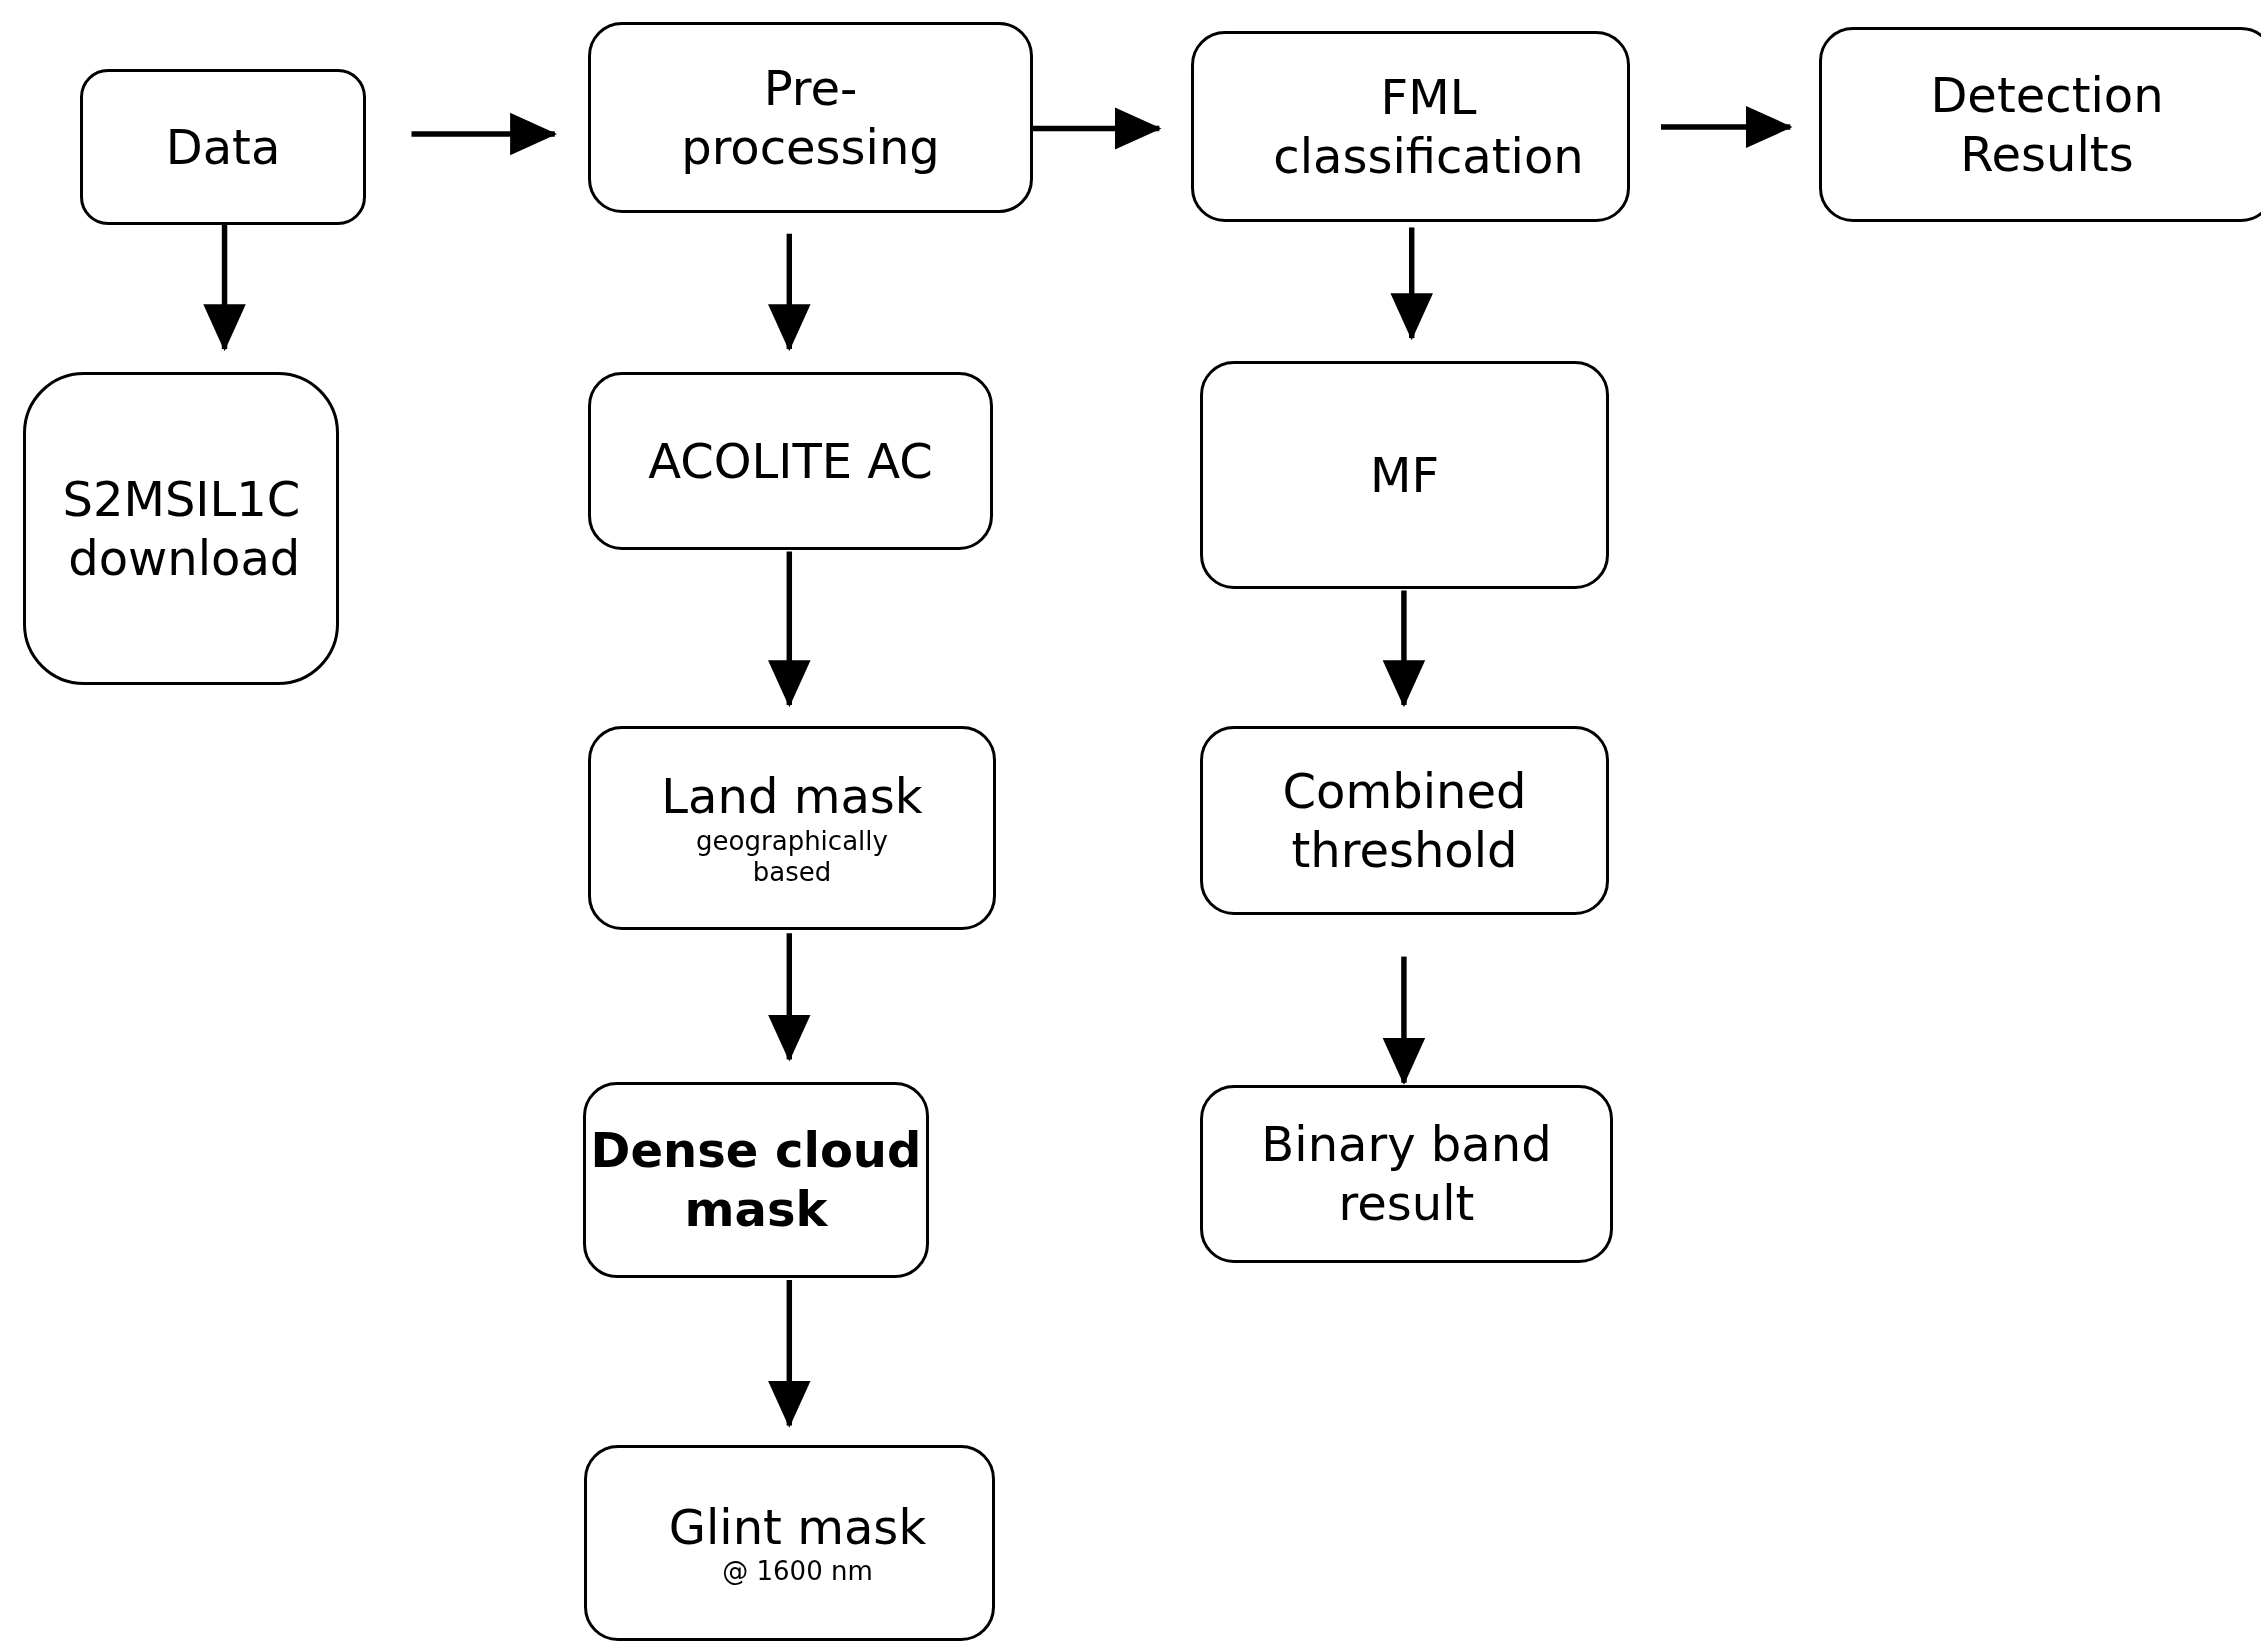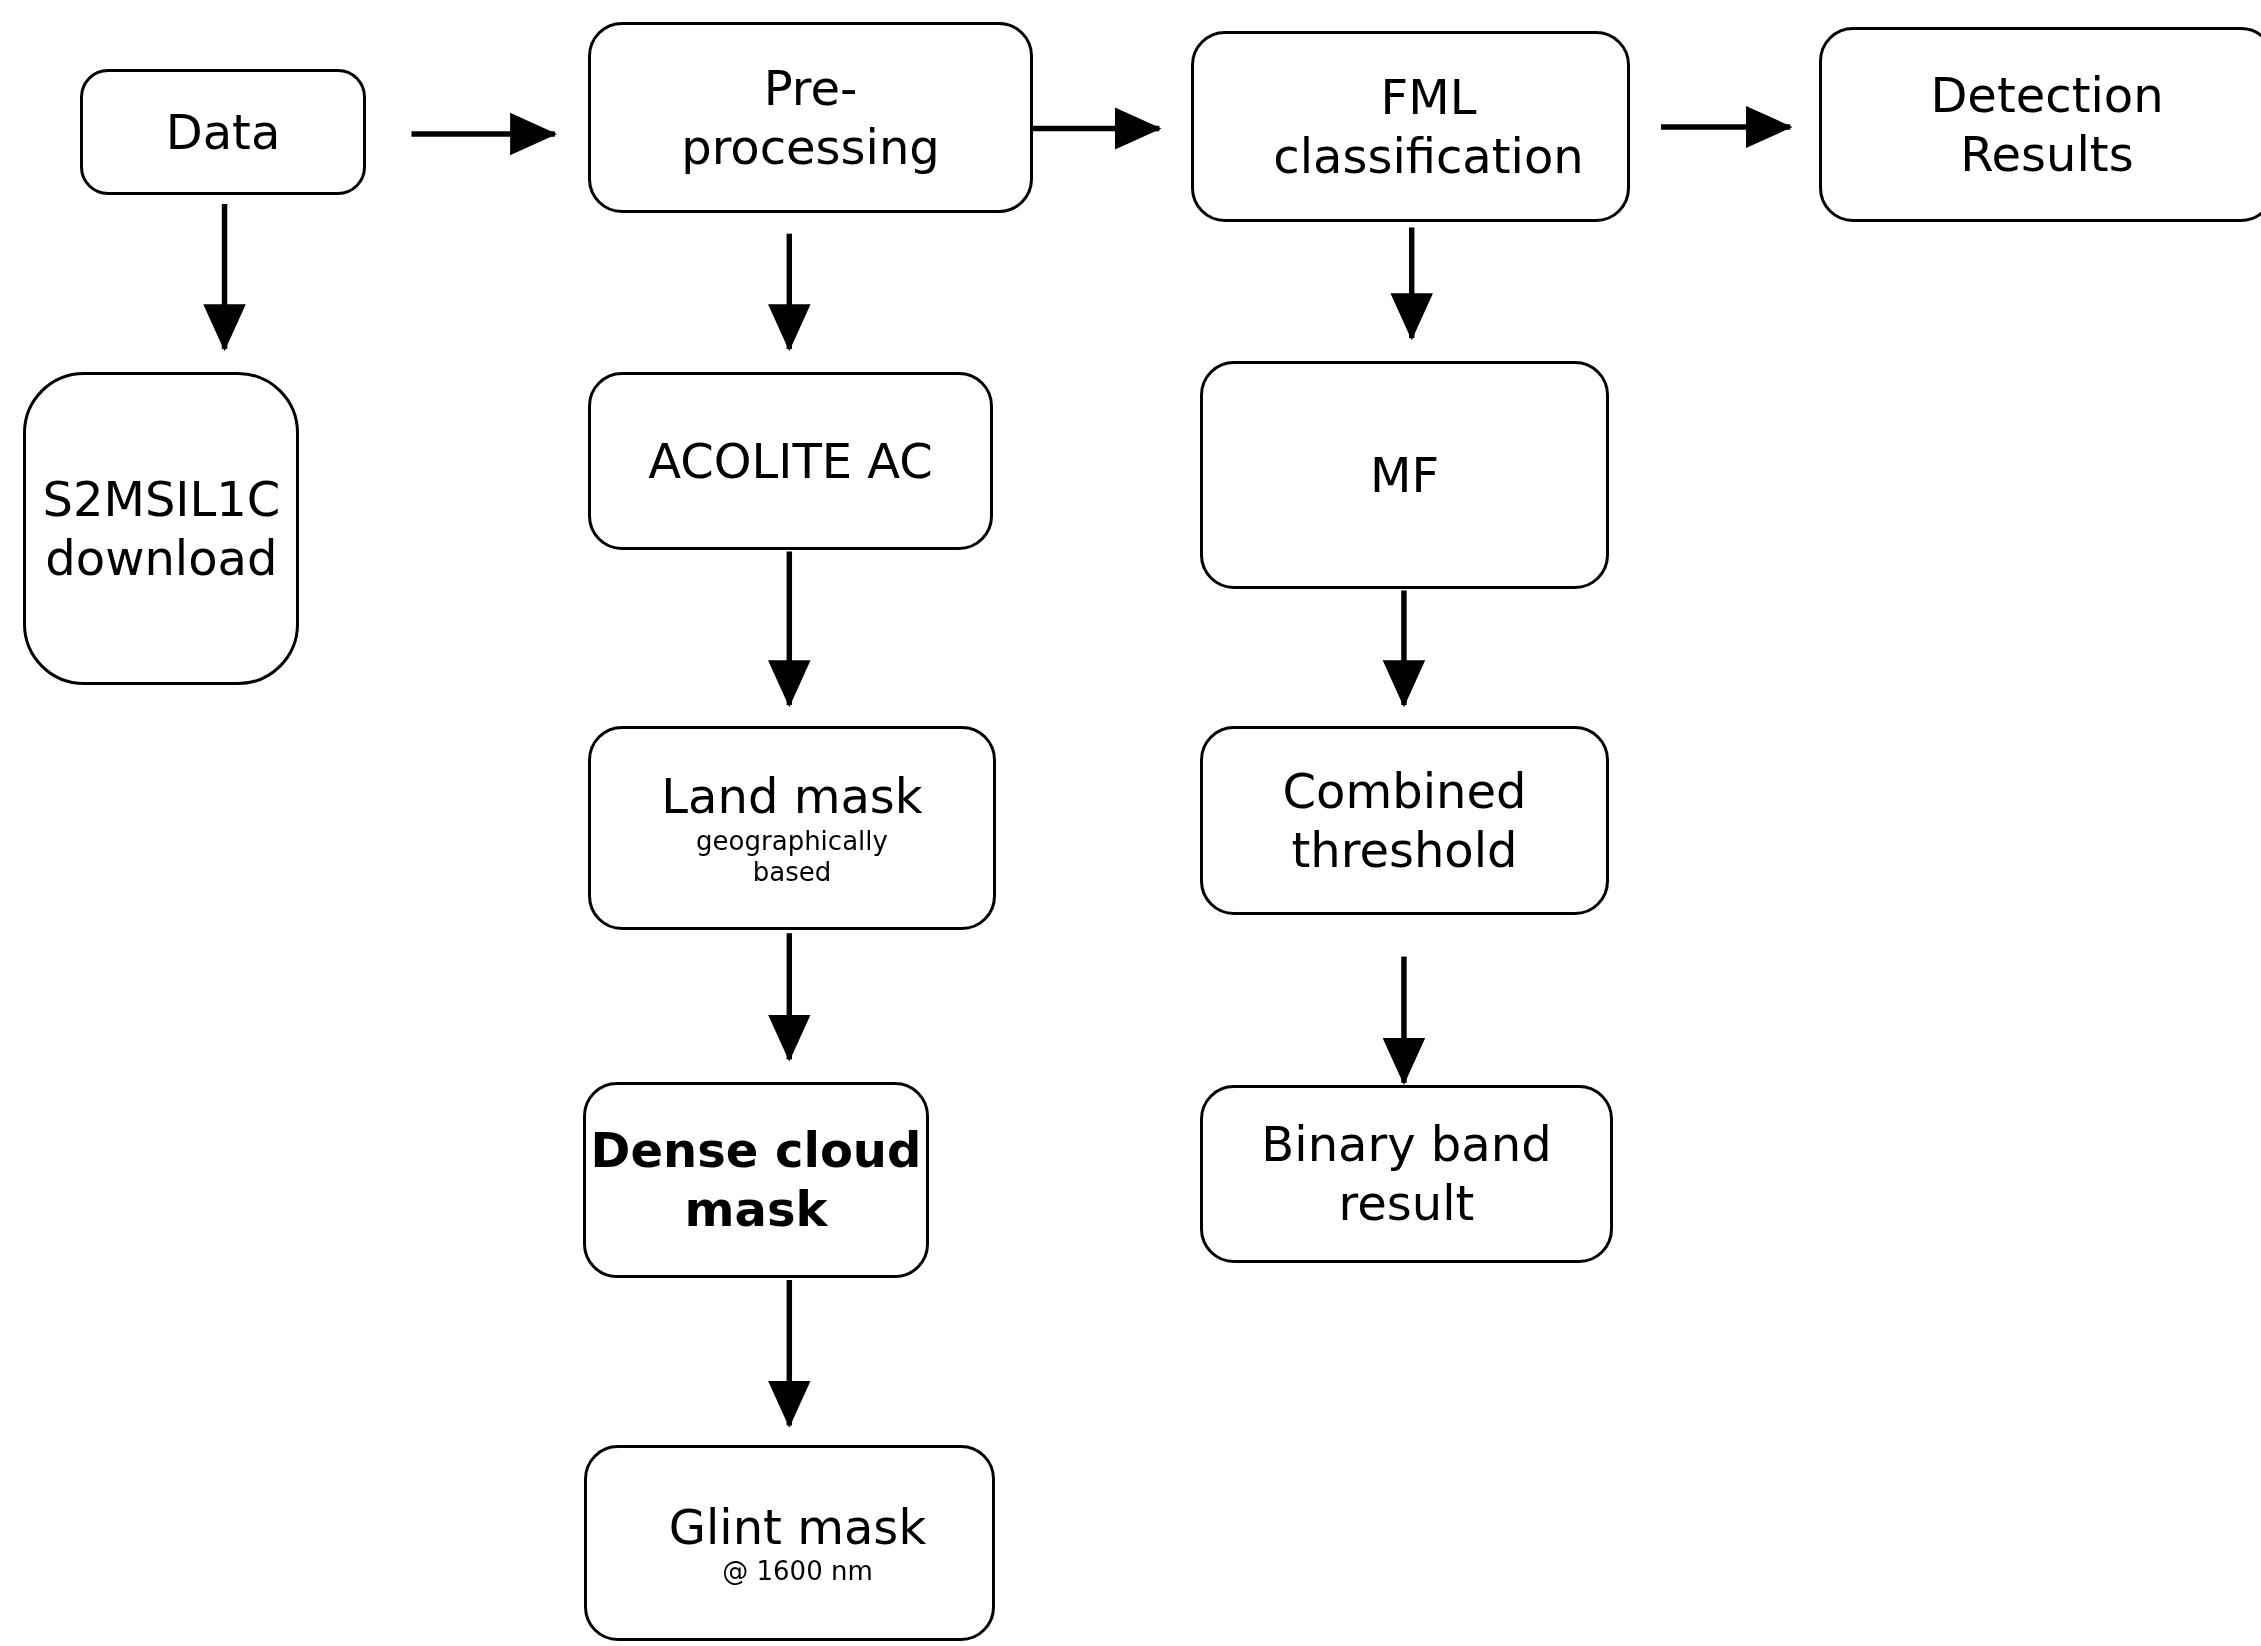--- a/index.html
+++ b/index.html
@@ -79,40 +79,40 @@
 
     <line x1="1802" y1="758" x2="1802" y2="905" stroke="#000000" stroke-width="7" marker-end="url(#arrowhead)"></line>
 
     <line x1="1013" y1="1198" x2="1013" y2="1360" stroke="#000000" stroke-width="7" marker-end="url(#arrowhead)"></line>
 
     <line x1="1802" y1="1228" x2="1802" y2="1390" stroke="#000000" stroke-width="7" marker-end="url(#arrowhead)"></line>
 
     <line x1="1013" y1="1643" x2="1013" y2="1830" stroke="#000000" stroke-width="7" marker-end="url(#arrowhead)"></line>
   </svg>
 
-  <div class="node r-sm" style="left:80px; top:69px; width:286px; height:126px;">
+  <div class="node r-sm" style="left:80px; top:69px; width:286px; height:156px;">
     <div class="title">Data</div>
   </div>
 
   <div class="node r-md" style="left:588px; top:22px; width:445px; height:191px;">
     <div class="title">Pre-
 processing</div>
   </div>
 
   <div class="node r-md" style="left:1191px; top:31px; width:439px; height:191px;padding-left:36px;">
     <div class="title">FML
 classification</div>
   </div>
 
   <div class="node r-md" style="left:1819px; top:27px; width:456px; height:195px;">
     <div class="title">Detection
 Results</div>
   </div>
 
-  <div class="node r-lg" style="left:23.4px; top:372px; width:276px; height:313px;">
+  <div class="node r-lg" style="left:23.4px; top:372px; width:316px; height:313px;text-align:right;">
     <div class="title">S2MSIL1C
 download</div>
   </div>
 
   <div class="node r-md" style="left:588px; top:372px; width:405px; height:178px;">
     <div class="title">ACOLITE AC</div>
   </div>
 
   <div class="node r-md" style="left:1200px; top:361px; width:409px; height:228px;">
     <div class="title">MF</div>

